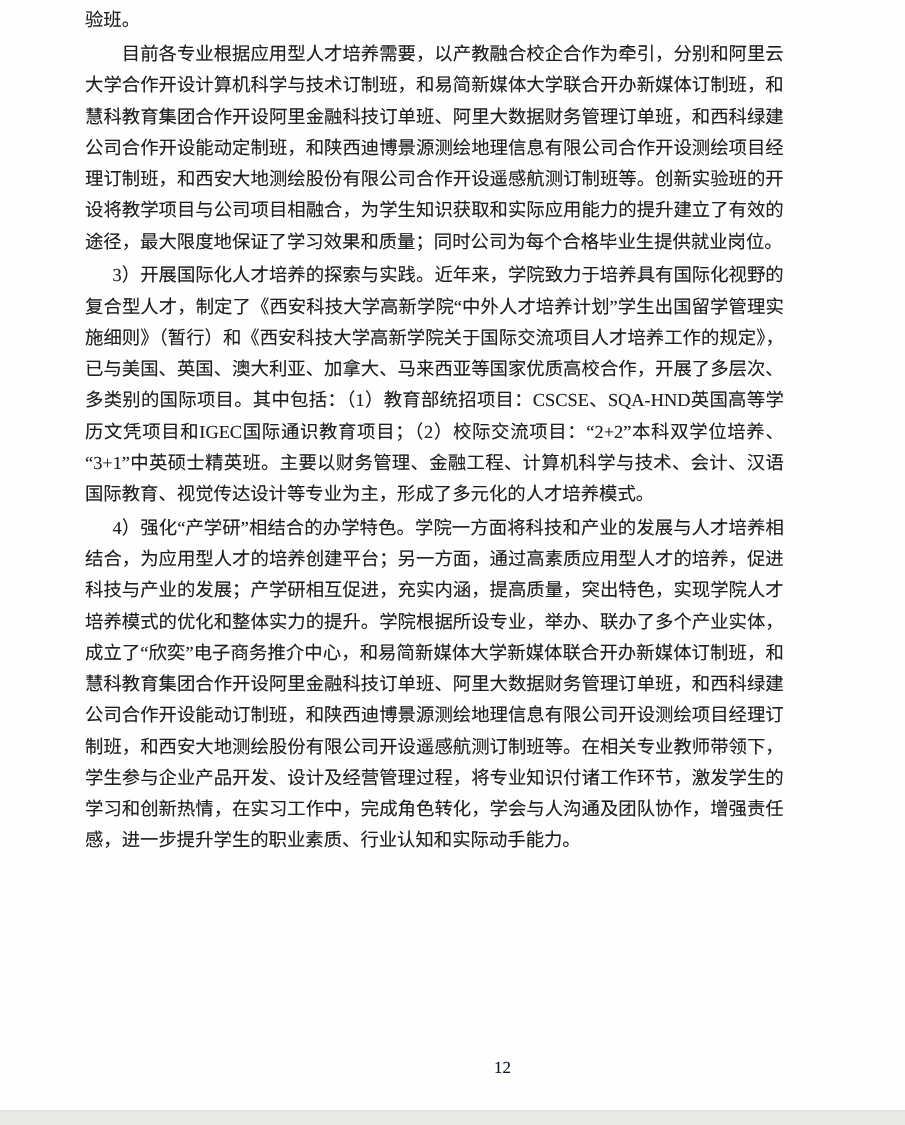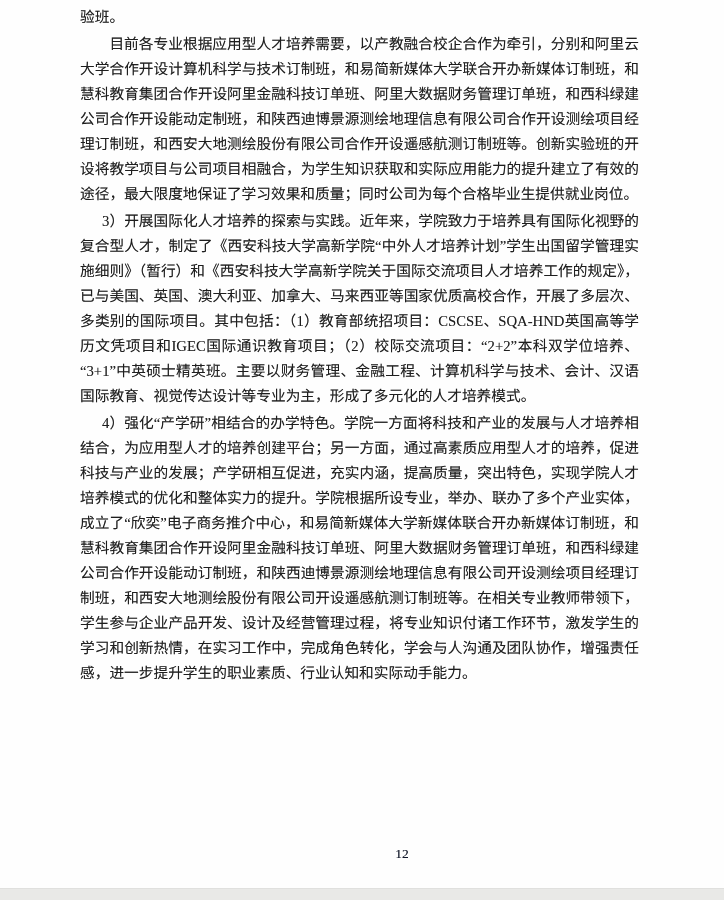--- a/index.html
+++ b/index.html
@@ -14,21 +14,21 @@
     overflow: hidden;
     font-family: "Liberation Serif", "DejaVu Serif", serif;
   }
   .page {
     position: absolute;
     inset: 0;
     background: #fefefe;
   }
   .text-block {
     position: absolute;
-    left: 80px;
+    left: 68px;
     top: 5px;
     width: 559px;
     font-size: 14.7px;
     line-height: 25px;
     color: #1e1e1e;
     text-align: justify;
     text-justify: inter-ideograph;
     text-shadow: 0 0 0.5px rgba(45, 45, 45, 0.45);
   }
   .text-block p {

